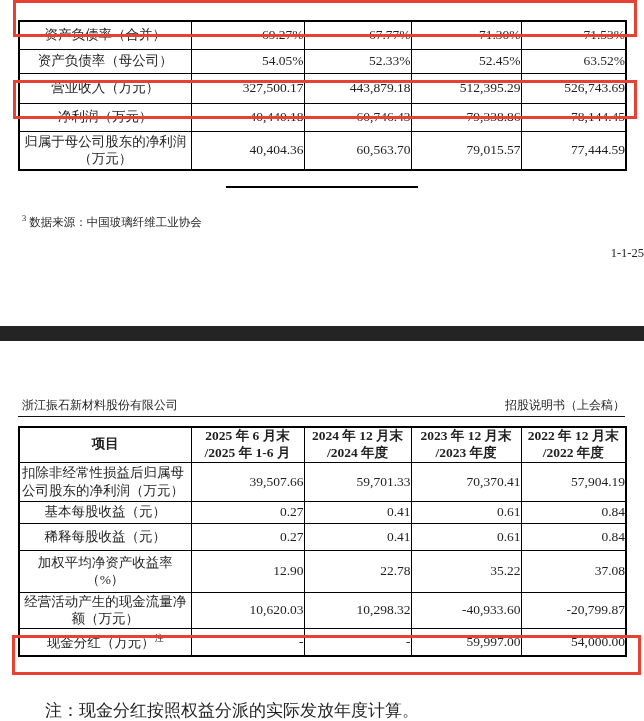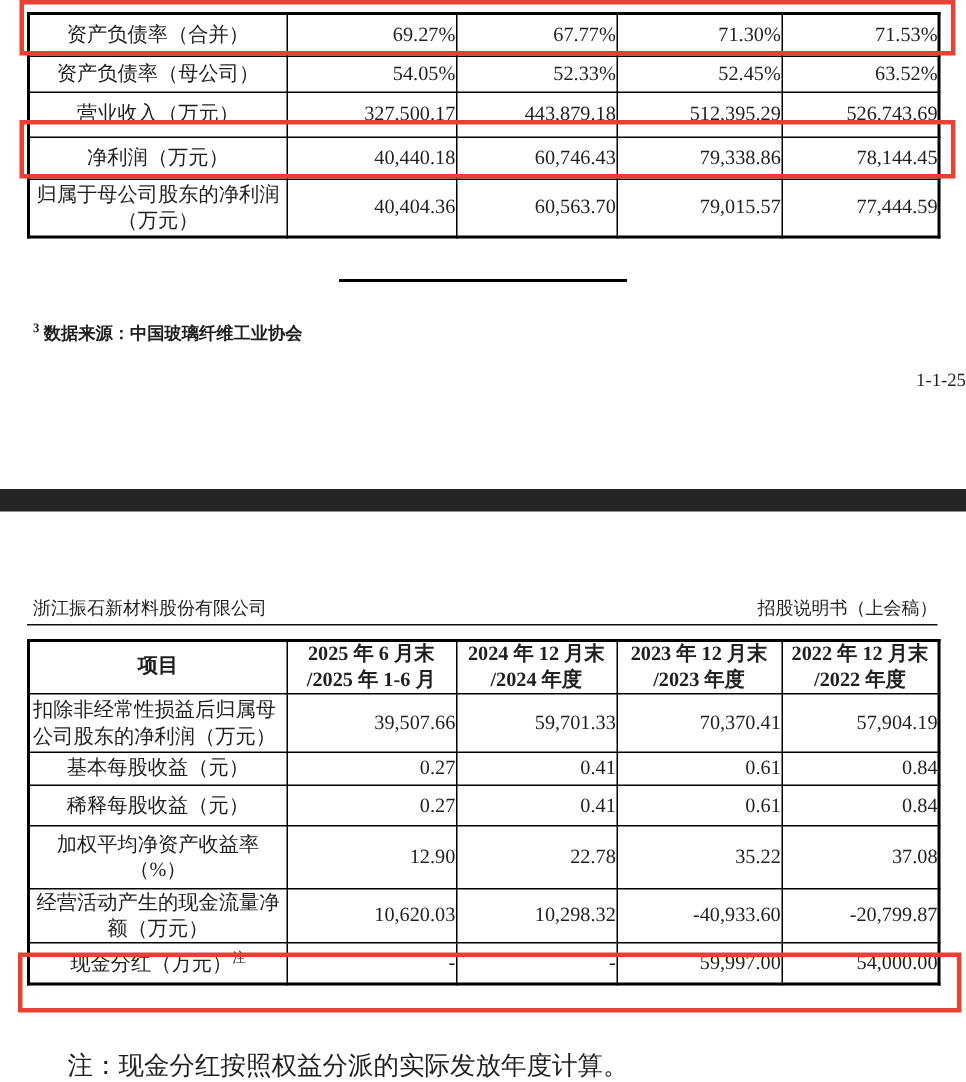--- a/index.html
+++ b/index.html
@@ -4,26 +4,26 @@
 <style>
   html,body{margin:0;padding:0;background:#fff;}
   body{width:644px;height:721px;overflow:hidden;}
   .page{
     position:relative;width:644px;height:721px;background:#ffffff;
     font-family:"Liberation Serif","DejaVu Serif",serif;color:#1f1f1f;
   }
   
   .t{position:absolute;border-collapse:collapse;table-layout:fixed;border:2px solid #000;}
   .t td{border:1px solid #000;font-size:13.5px;vertical-align:middle;padding:0;overflow:hidden;}
-  .t1{left:18px;top:8px;width:608px;}
+  .t1{left:18px;top:20px;width:608px;}
   .t2{left:18px;top:426px;width:608px;}
   .c0{width:172px;} .c1{width:113px;} .c2{width:107px;} .c3{width:110px;} .c4{width:105px;}
   .t1 tr:nth-child(1){height:28px;}
   .t1 tr:nth-child(2){height:24px;}
-  .t1 tr:nth-child(3){height:30px;text-decoration:underline;}
+  .t1 tr:nth-child(3){height:30px;}
   .t1 tr:nth-child(4){height:28px;}
   .t1 tr:nth-child(5){height:39px;}
   .t2 tr:nth-child(1){height:35px;}
   .t2 tr:nth-child(2){height:39px;}
   .t2 tr:nth-child(3){height:22px;}
   .t2 tr:nth-child(4){height:27px;}
   .t2 tr:nth-child(5){height:42px;}
   .t2 tr:nth-child(6){height:36px;}
   .t2 tr:nth-child(7){height:28px;margin-top:12px;}
   .t2 tr:nth-child(8){height:22px;}
@@ -32,21 +32,21 @@
   .num{text-align:right;padding-right:5px;}
   .hc{font-weight:bold;text-align:center;font-size:13px;line-height:1.25;}
   .cell-sup{font-size:9px;}
   
   .redbox{position:absolute;border:3px solid #e74133;pointer-events:none;background:transparent;}
   .rb1{left:13px;top:0px;width:618px;height:31px;}
   .rb2{left:13px;top:80px;width:618px;height:33px;}
   .rb3{left:12px;top:635px;width:623px;height:34px;}
   
   .fnline{position:absolute;left:226px;top:186px;width:192px;height:0;border-top:2px solid #000;}
-  .footnote{position:absolute;left:22px;top:213px;font-size:11.5px;font-weight:bold;}
+  .footnote{position:absolute;left:22px;top:213px;font-size:11.5px;}
   .footnote sup{font-size:8.5px;}
   .pagenum{position:absolute;left:0;top:246px;width:644px;text-align:right;font-size:12.5px;}
   
   .pagebreak{position:absolute;left:0;top:326px;width:644px;height:15px;background:#242424;}
   
   .hdr-left{position:absolute;left:22px;top:397px;font-size:12px;}
   .hdr-right{position:absolute;right:19px;top:397px;font-size:12px;}
   .hdr-rule{position:absolute;left:18px;top:416px;width:607px;height:0;border-top:1.5px solid #111;}
   
   .note{position:absolute;left:45px;top:699px;font-size:17px;}

